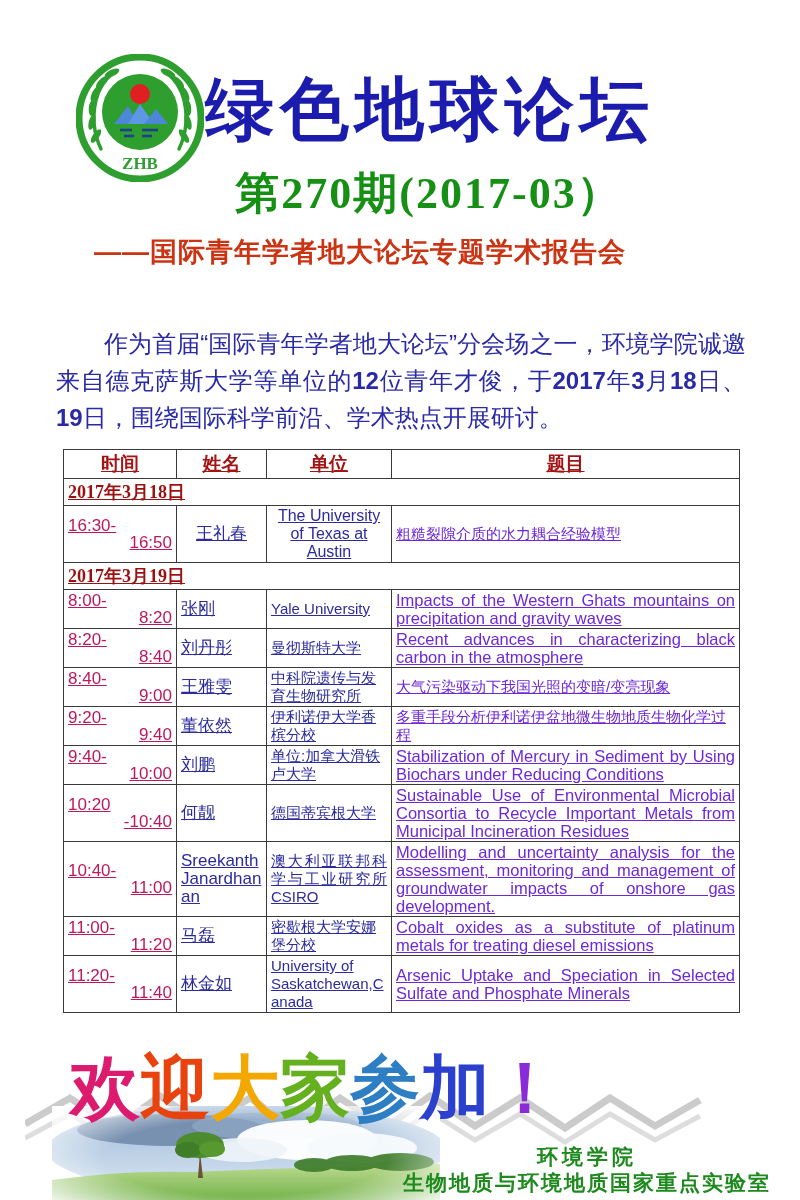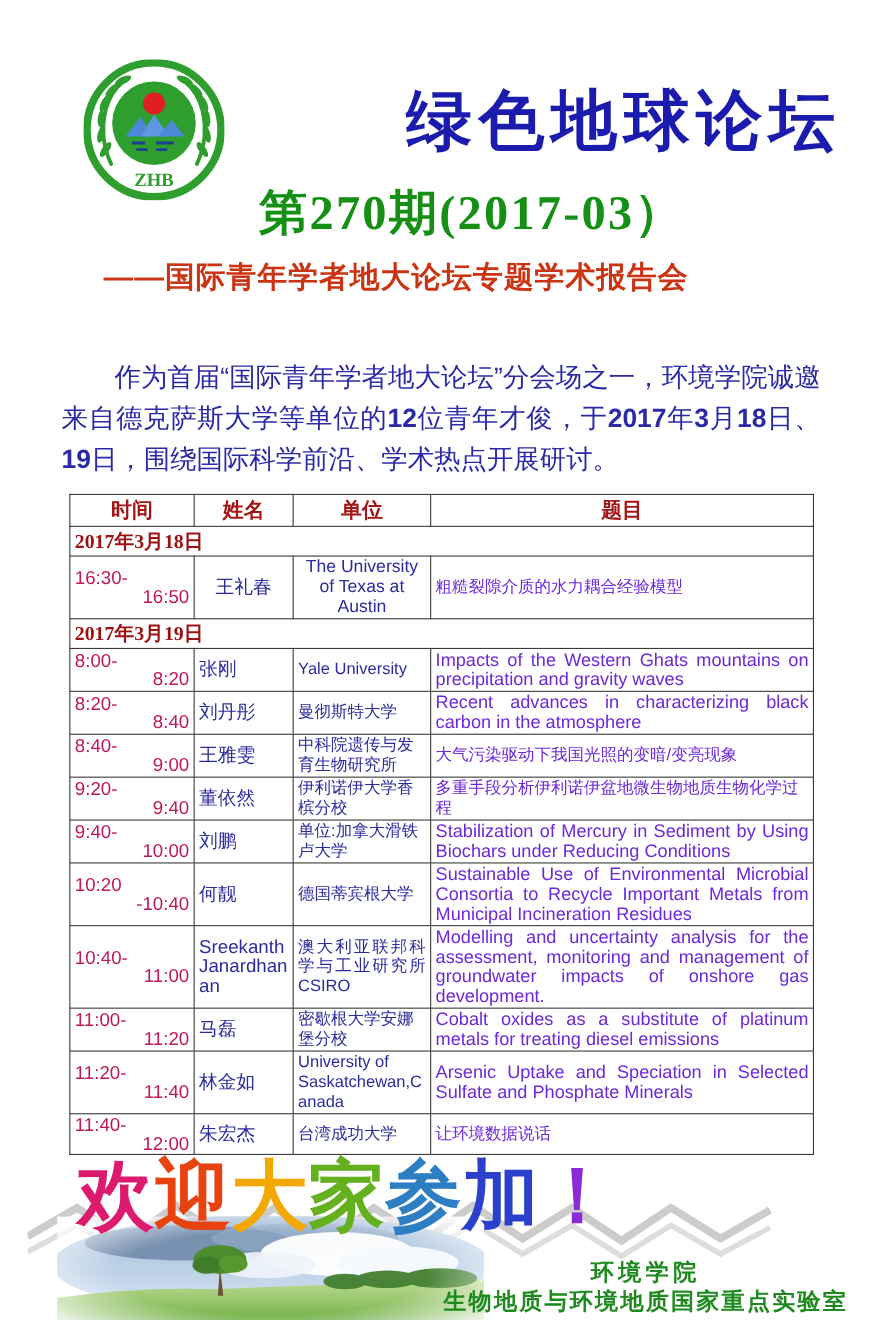--- a/index.html
+++ b/index.html
@@ -3,42 +3,42 @@
 <meta charset="utf-8">
 <style>
   html,body{margin:0;padding:0;background:#ffffff;}
   .page{position:relative;width:800px;height:1200px;background:#ffffff;overflow:hidden;
         font-family:"Liberation Sans","DejaVu Sans",sans-serif;}
 
   
   .logo-wrap{position:absolute;left:76px;top:54px;width:128px;height:128px;}
   .main-title{position:absolute;left:205px;top:52px;width:560px;height:116px;
       font-family:"Liberation Serif","DejaVu Serif",serif;
-      font-size:60px;font-weight:bold;color:#1b1bae;letter-spacing:6px;
-      text-align:right;line-height:116px;white-space:nowrap;}
+      font-size:69px;font-weight:bold;color:#1b1bae;letter-spacing:6px;
+      text-align:left;line-height:116px;white-space:nowrap;}
   .issue-line{position:absolute;left:0;top:164px;width:800px;text-align:center;
       font-family:"Liberation Serif","DejaVu Serif",serif;
       font-size:44px;font-weight:bold;color:#159015;letter-spacing:2px;margin-left:29px;}
   .sub-title{position:absolute;left:0;top:234px;width:720px;text-align:center;
       font-size:27px;font-weight:bold;color:#cb3413;letter-spacing:1px;}
 
   
   .intro{position:absolute;left:56px;top:301px;width:690px;
       font-size:24px;line-height:37px;color:#2a2aa6;
       text-align:justify;text-indent:2em;}
   .intro b,.loc b{font-weight:bold;}
   .loc{position:absolute;left:88px;top:413px;width:680px;
       font-size:24px;color:#2a2aa6;white-space:nowrap;}
   .loc-label{color:#c0390f;font-weight:bold;}
 
   
   table.sched{position:absolute;left:63px;top:449px;width:676px;
       border-collapse:collapse;table-layout:fixed;}
   table.sched td,table.sched th{border:1px solid #3a3a3a;padding:1px 4px;
-      vertical-align:middle;overflow:hidden;}
+      vertical-align:middle;overflow:hidden;text-decoration:underline;}
   col.c1{width:113px;}col.c2{width:90px;}col.c3{width:125px;}col.c4{width:348px;}
   th.hd{color:#a31414;font-size:19px;font-weight:bold;text-align:center;
       height:26px;font-family:"Liberation Serif","DejaVu Serif",serif;}
   tr.date-row td{color:#9b1010;font-weight:bold;font-size:18px;height:24px;
       font-family:"Liberation Serif","DejaVu Serif",serif;}
   td.c-time{color:#be185d;font-size:17px;line-height:17px;padding:2px 4px;}
   td.c-time .t1{text-align:left;}
   td.c-time .t2{text-align:right;}
   td.c-name{color:#2b2b9e;font-size:17px;line-height:18px;text-align:left;
       overflow-wrap:anywhere;}
@@ -228,29 +228,20 @@
           <td class="c-title en">Cobalt oxides as a substitute of platinum metals for treating diesel emissions</td>
         </tr>
         <tr>
           <td class="c-time">
             <div class="t1">11:20-</div>
             <div class="t2">11:40</div>
           </td>
           <td class="c-name">林金如</td>
           <td class="c-org">University of Saskatchewan,Canada</td>
           <td class="c-title en">Arsenic Uptake and Speciation in Selected Sulfate and Phosphate Minerals</td>
-        </tr>
-        <tr>
-          <td class="c-time">
-            <div class="t1">11:40-</div>
-            <div class="t2">12:00</div>
-          </td>
-          <td class="c-name">朱宏杰</td>
-          <td class="c-org">台湾成功大学</td>
-          <td class="c-title zh">让环境数据说话</td>
         </tr>
       </tbody>
   </table>
 
   <svg class="zigzag" width="690" height="70" viewBox="0 0 690 70">
     <g fill="none" stroke-linejoin="miter" opacity="0.85">
       <path d="M0,38 L45,12 L90,42 L135,10 L180,40 L225,12 L270,44 L315,12 L360,42 L405,10 L450,40 L495,12 L540,42 L585,12 L630,40 L675,14" stroke="#c3c3c3" stroke-width="7"></path>
       <path d="M0,52 L45,28 L90,56 L135,26 L180,54 L225,28 L270,58 L315,28 L360,56 L405,26 L450,54 L495,28 L540,56 L585,28 L630,54 L675,30" stroke="#d8d8d8" stroke-width="5"></path>
     </g>
   </svg>

